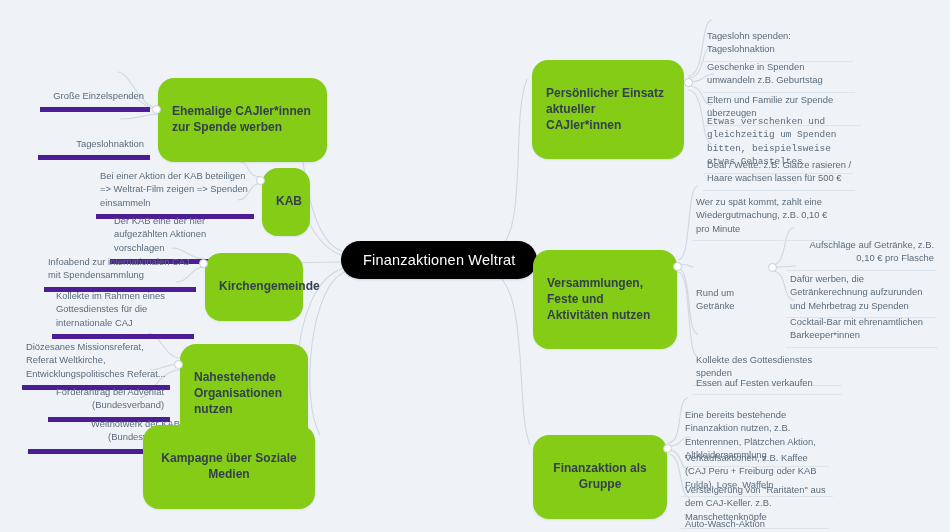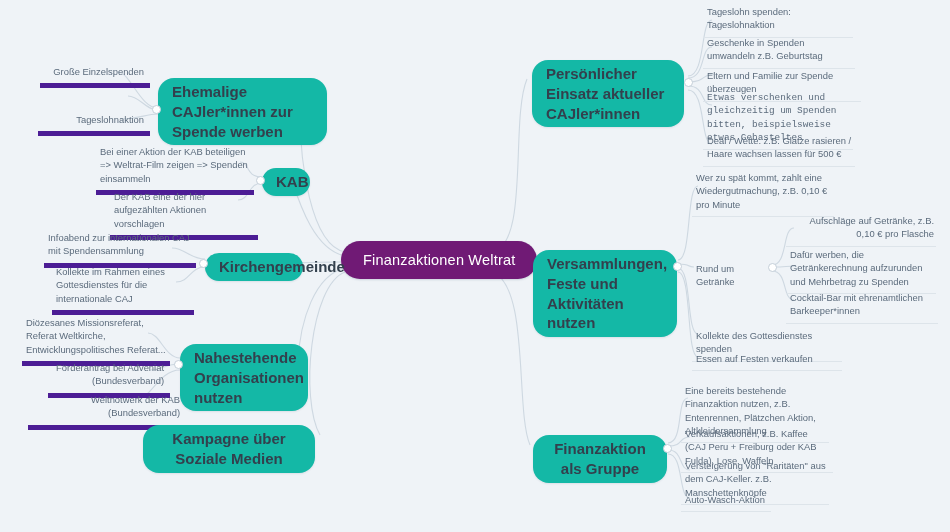--- a/index.html
+++ b/index.html
@@ -23,36 +23,37 @@
     font-size:14.5px;
     font-weight:400;
     padding:11px 22px;
     letter-spacing:.2px;
     white-space:nowrap;
     box-shadow:0 1px 2px rgba(40,70,100,.18);
   }
 
   
   .branch{
-    background:#14b8a6;
+    background:#84cc16;
     color:#33404d;
     border-radius:16px;
-    font-size:15px;
+    font-size:12px;
     font-weight:bold;
     line-height:1.32;
-    padding:4px 14px;
+    padding:26px 14px;
     box-shadow:0 1px 2px rgba(40,70,100,.10);
   }
 
   
   .leaf{
     color:#5b6b7c;
     font-size:9.4px;
     line-height:1.42;
     padding:3px 2px 5px 4px;
+    margin-top:24px;
   }
 
   .leaf-r{border-bottom:1px solid #dde4ea;}
   .leaf-l{border-bottom:5px solid #4c1d95;}
   .align-right{text-align:right;padding-right:6px;}
 
   
   .handle{
     position:absolute;
     width:9px;height:9px;
@@ -109,21 +110,21 @@
       <path d="M772,267 C788,267 784,266 796,266"></path>
       <path d="M772,271 C788,271 782,300 794,300"></path>
 
       <path d="M668,443 C684,443 676,398 688,398"></path>
       <path d="M668,446 C684,446 678,437 690,437"></path>
       <path d="M668,450 C684,450 678,470 690,470"></path>
       <path d="M668,454 C684,454 678,498 690,498"></path>
     </g>
   </svg>
 
-  <div class="node root" style="left: 341px; top: 241px; background: #701a75;">Finanzaktionen Weltrat</div>
+  <div class="node root" style="left: 341px; top: 241px; background: #000000;">Finanzaktionen Weltrat</div>
 
   <div class="node branch" style="left:158px;top:78px;width:169px;">Ehemalige CAJler*innen zur Spende werben</div>
   <div class="handle" style="left:152px;top:105px;"></div>
 
   <div class="node leaf leaf-l align-right" style="left:40px;top:62px;width:110px;">Große Einzelspenden</div>
   <div class="node leaf leaf-l align-right" style="left:38px;top:110px;width:112px;">Tageslohnaktion</div>
 
   <div class="node branch" style="left:262px;top:168px;width:48px;text-align:center;">KAB</div>
   <div class="handle" style="left:256px;top:176px;"></div>
 

